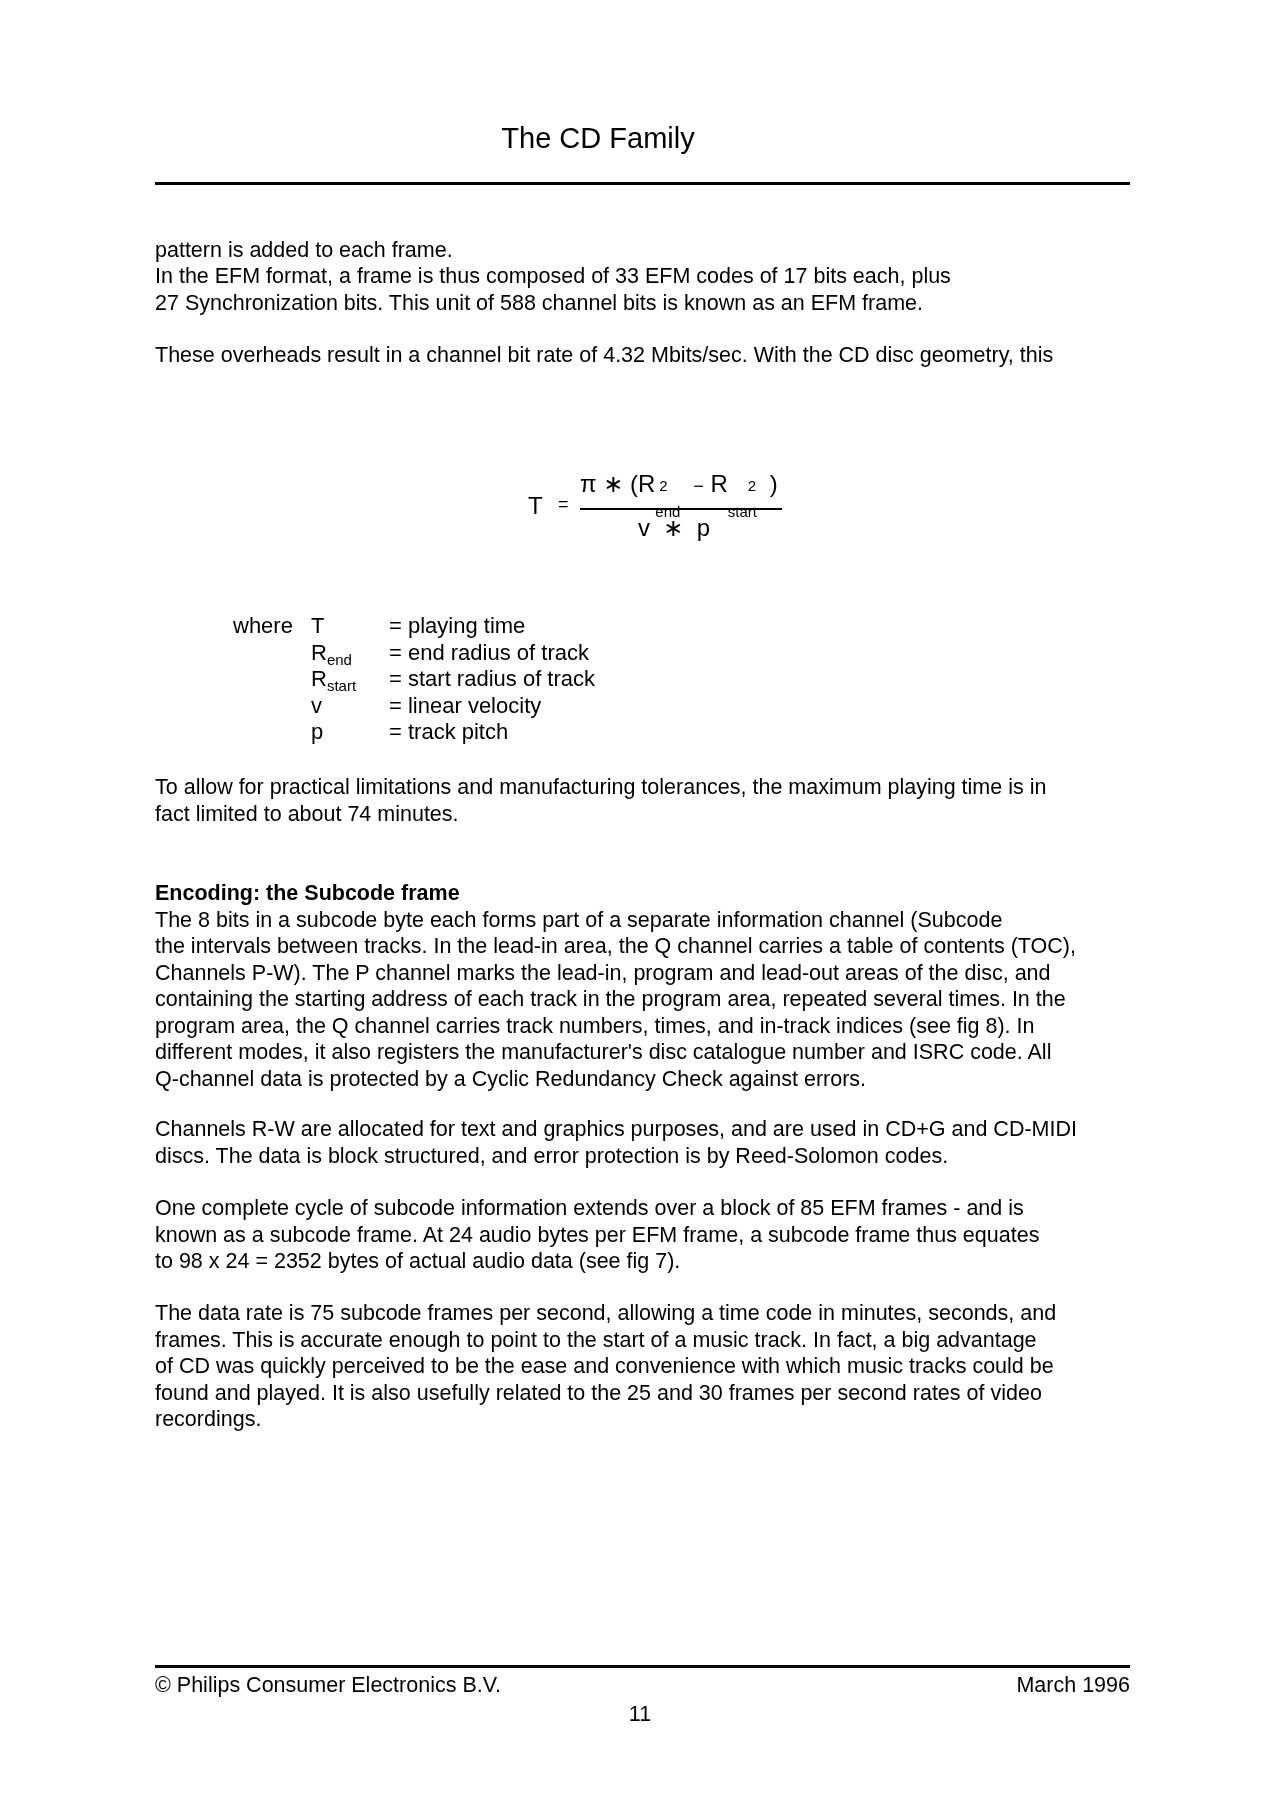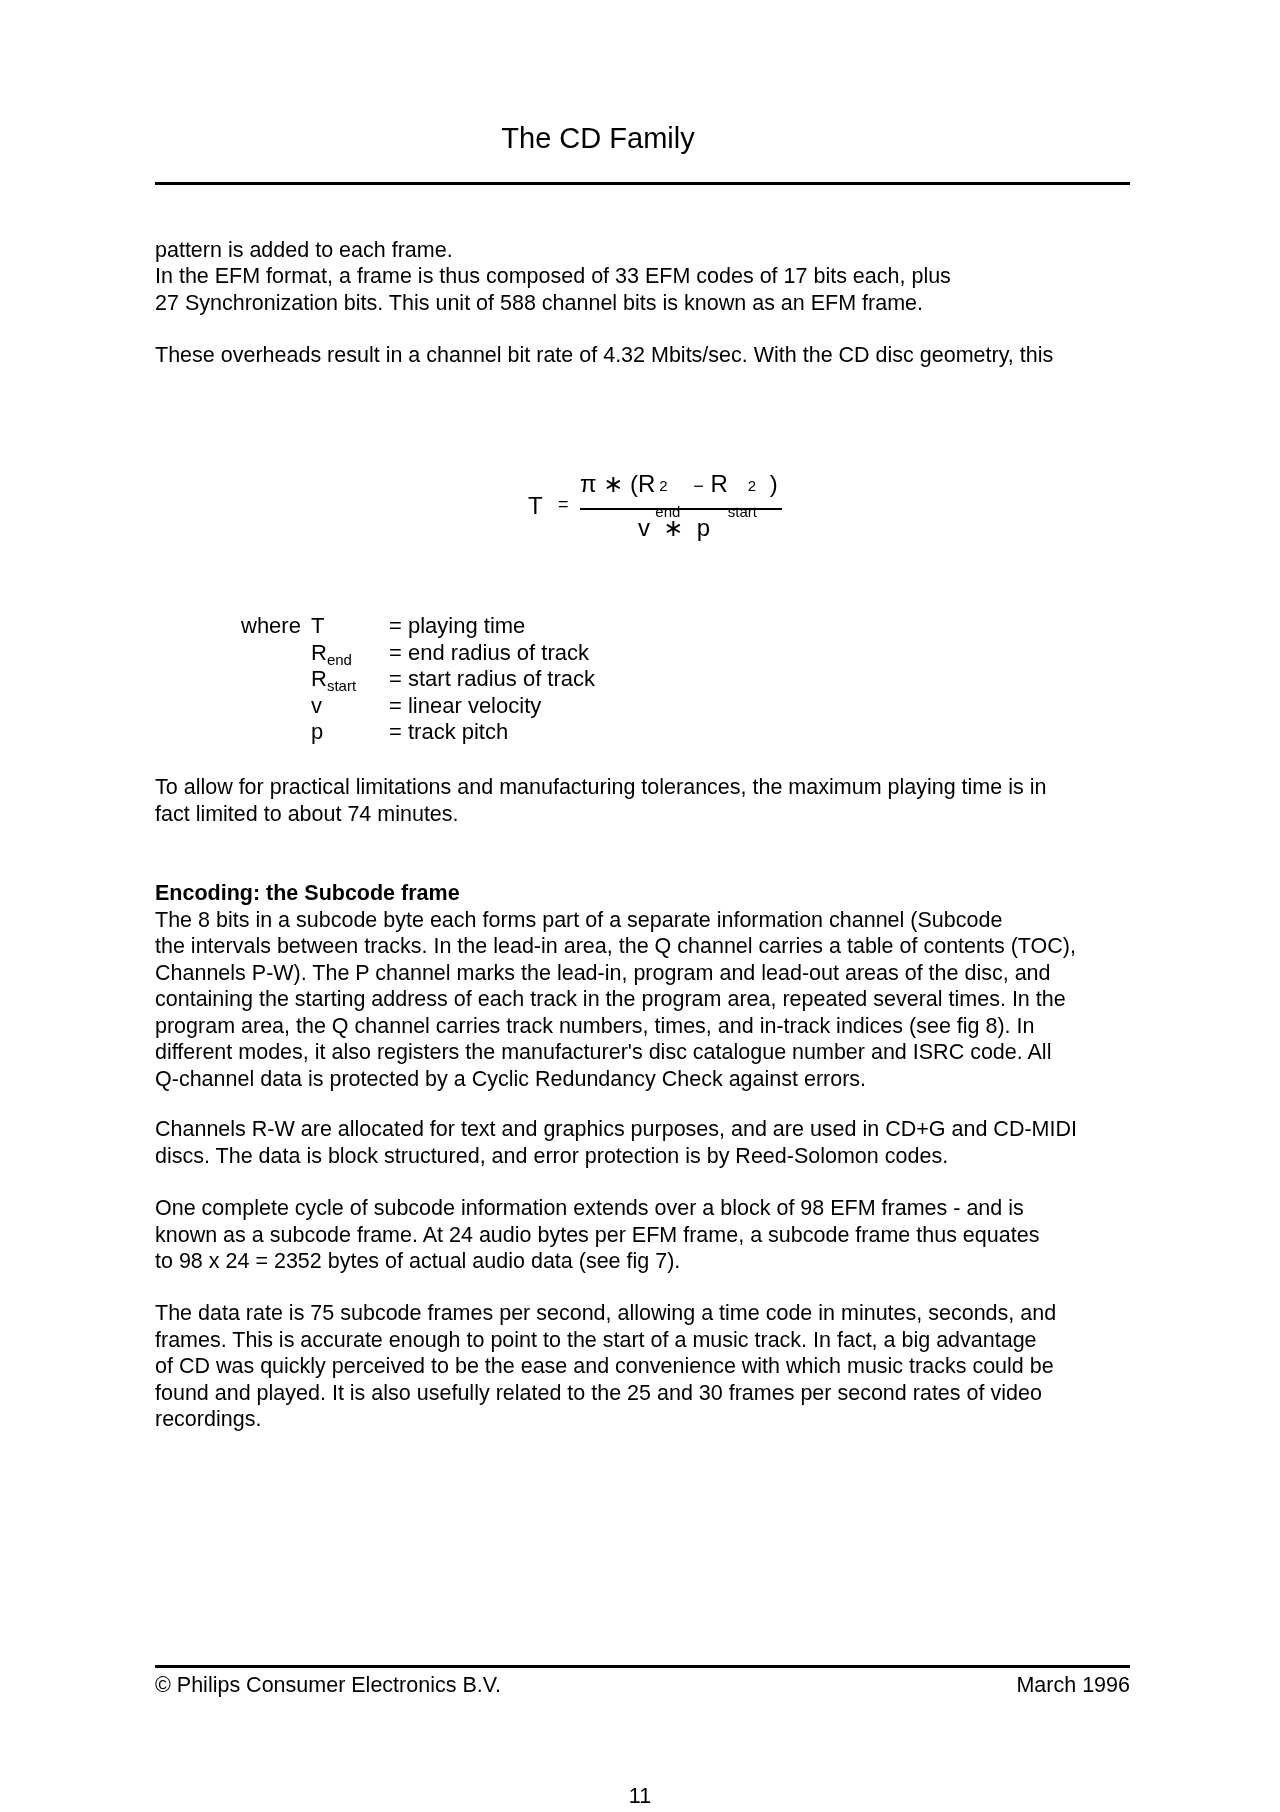--- a/index.html
+++ b/index.html
@@ -17,28 +17,28 @@
     .formula { position: absolute; left: 528px; top: 470px; width: 250px; height: 70px; font-size: 24px; }
     .formula .lhs { position: absolute; left: 0; top: 22px; }
     .formula .eq { position: absolute; left: 30px; top: 24px; font-size: 18px; }
     .formula .num { position: absolute; left: 52px; top: 0px; white-space: nowrap; }
     .formula .bar { position: absolute; left: 52px; top: 38px; width: 202px; height: 2px; background: #000; }
     .formula .den { position: absolute; left: 110px; top: 44px; white-space: nowrap; }
     sup, sub { font-size: 15px; line-height: 0; }
     .sups { display: inline-block; position: relative; width: 0; }
     .where { position: absolute; left: 233px; top: 613px; font-size: 22px; line-height: 26.5px; }
     .where .row { position: relative; height: 26.5px; }
-    .where .label { position: absolute; left: 8px; text-align: center; }
+    .where .label { position: absolute; left: 0; text-align: center; }
     .where .sym { position: absolute; left: 78px; white-space: nowrap; }
     .where .def { position: absolute; left: 156px; white-space: nowrap; }
     .where sub { font-size: 15px; }
     .heading { font-weight: bold; }
     .footer-left { position: absolute; left: 155px; top: 1673px; font-size: 21.5px; }
     .footer-right { position: absolute; right: 150px; top: 1673px; font-size: 21.5px; }
-    .page-num { position: absolute; left: 0; width: 1280px; top: 1784px; text-align: center; font-size: 21.5px; }
+    .page-num { position: absolute; left: 0; width: 1280px; top: 1702px; text-align: center; font-size: 21.5px; }
   </style>
 </head>
 <body>
 
 <div class="page">
 
   <div class="header-title">The CD Family</div>
   <div class="rule top"></div>
 
   <div class="content" style="top:237px;">
@@ -99,21 +99,21 @@
     <p class="justify">different modes, it also registers the manufacturer's disc catalogue number and ISRC code.  All</p>
     <p>Q-channel data is protected by a Cyclic Redundancy Check against errors.</p>
   </div>
 
   <div class="content" style="top:1116px;">
     <p class="justify">Channels R-W are allocated for text and graphics purposes, and are used in CD+G and CD-MIDI</p>
     <p>discs.  The data is block structured, and error protection is by Reed-Solomon codes.</p>
   </div>
 
   <div class="content" style="top:1195px;">
-    <p class="justify">One complete cycle of subcode information extends over a block of 98 EFM frames - and is</p>
+    <p class="justify">One complete cycle of subcode information extends over a block of 85 EFM frames - and is</p>
     <p class="justify">known as a subcode frame.  At 24 audio bytes per EFM frame, a subcode frame thus equates</p>
     <p>to 98 x 24 = 2352 bytes of actual audio data (see fig 7).</p>
   </div>
 
   <div class="content" style="top:1300px;">
     <p class="justify">The data rate is 75 subcode frames per second, allowing a time code in minutes, seconds, and</p>
     <p class="justify">frames.  This is accurate enough to point to the start of a music track.  In fact, a big advantage</p>
     <p class="justify">of CD was quickly perceived to be the ease and convenience with which music tracks could be</p>
     <p class="justify">found and played.  It is also usefully related to the 25 and 30 frames per second rates of video</p>
     <p>recordings.</p>

